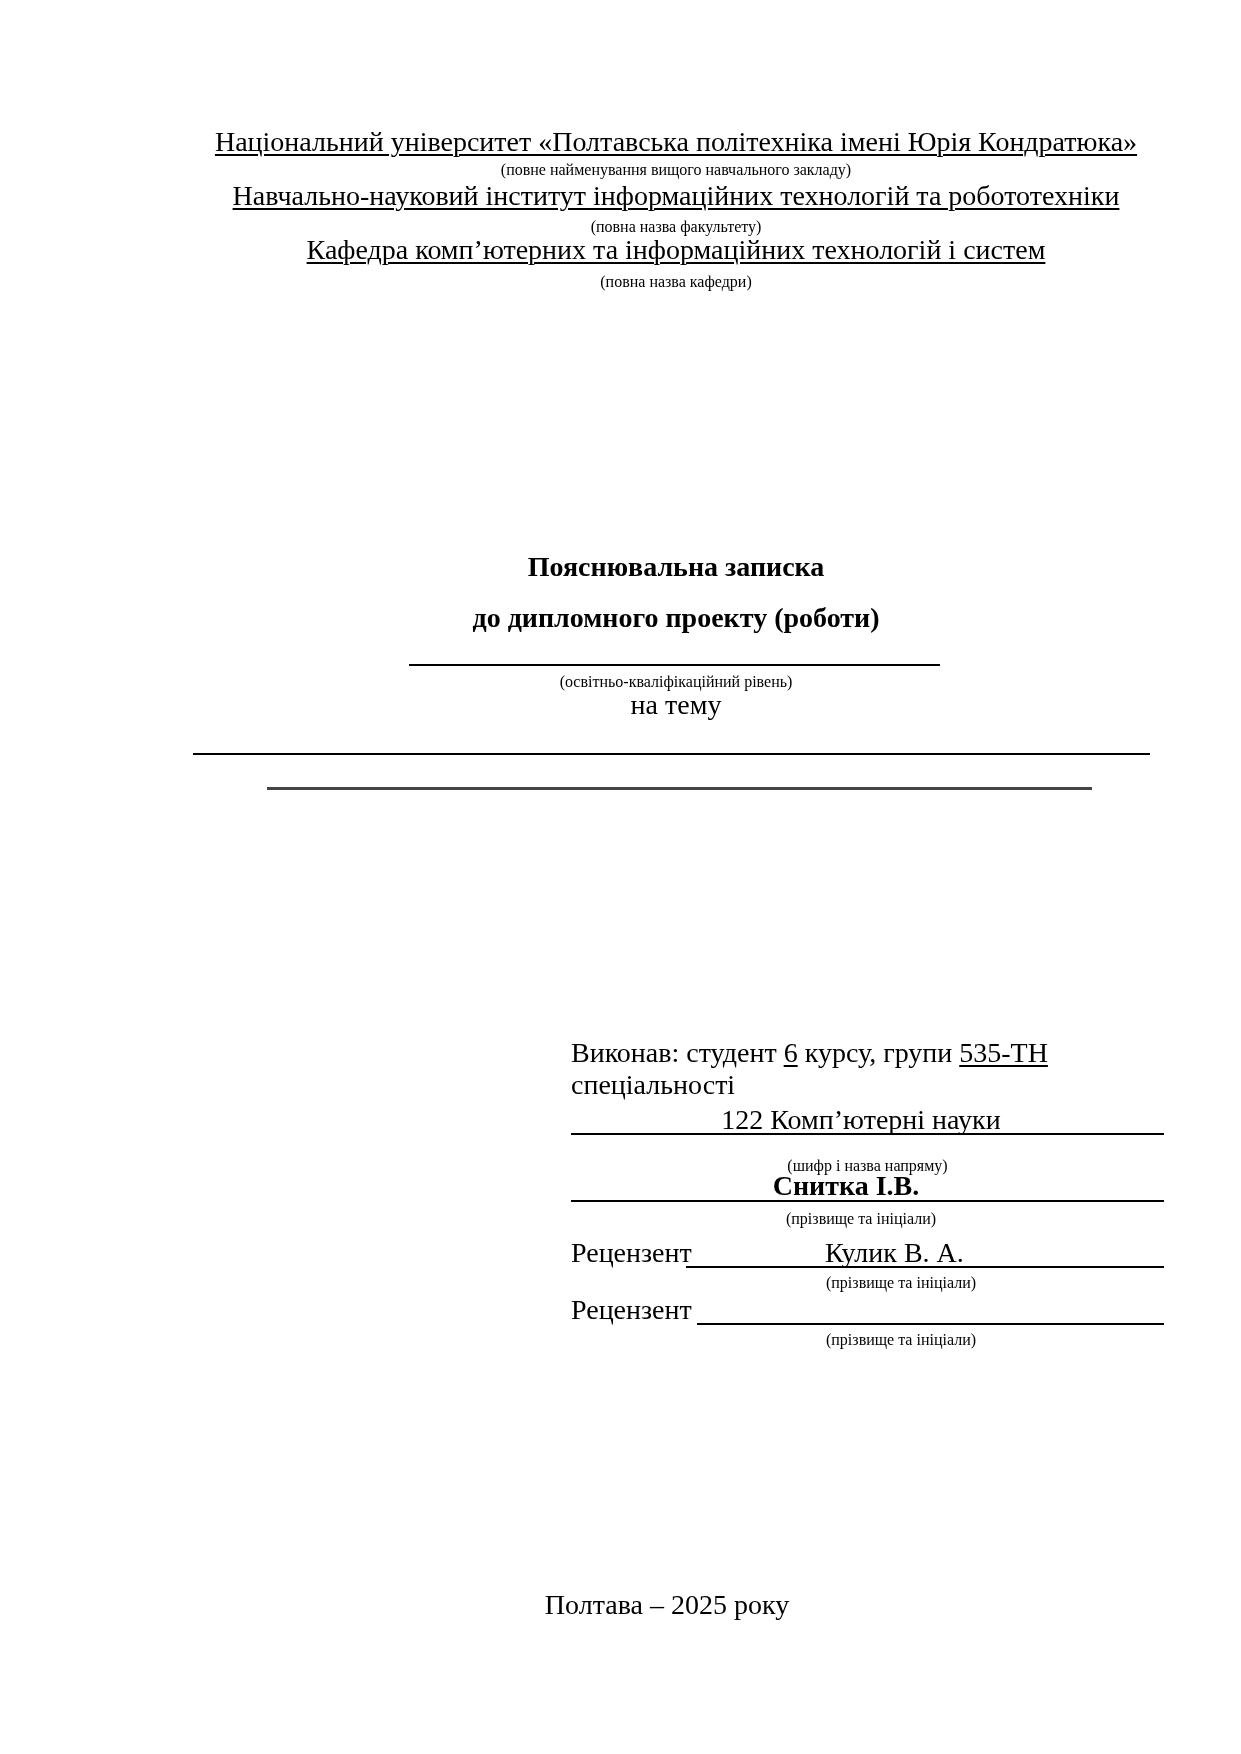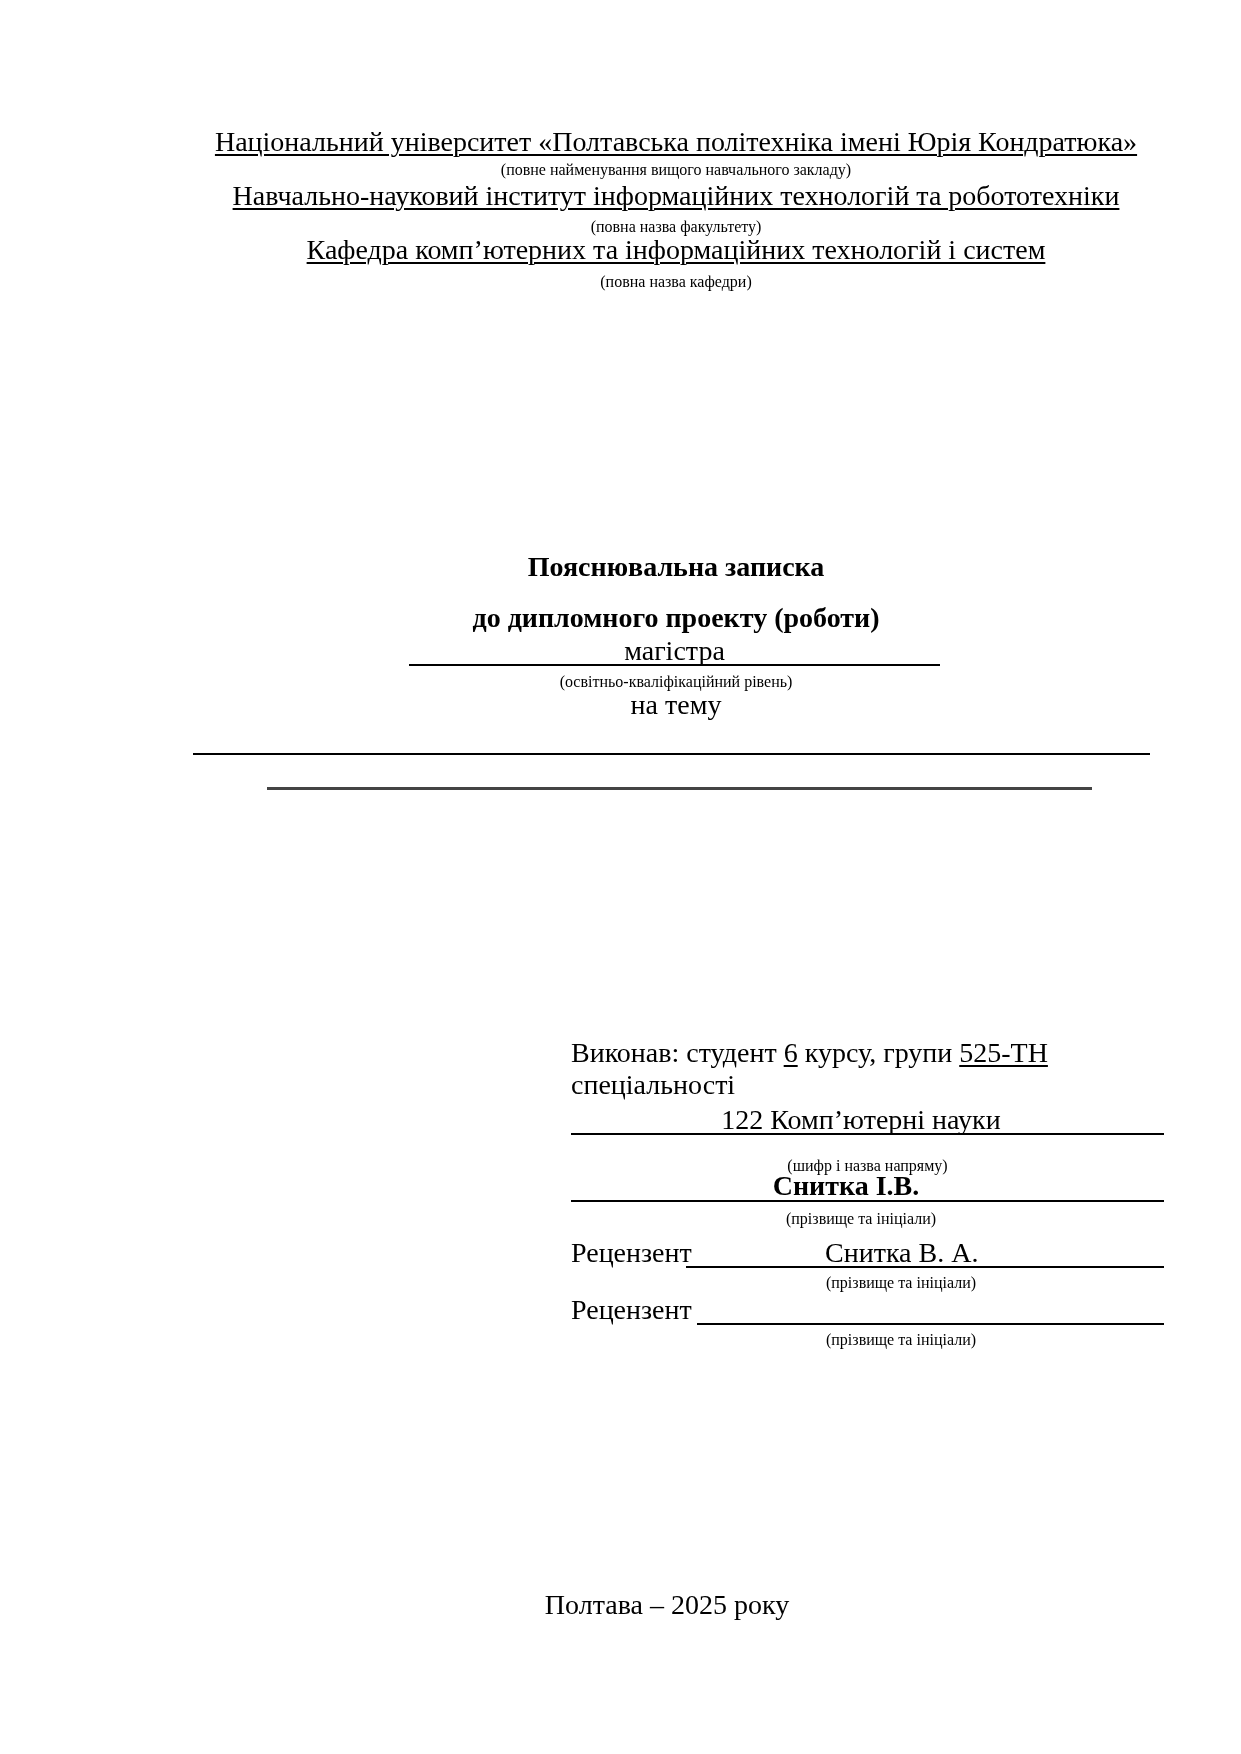--- a/index.html
+++ b/index.html
@@ -28,44 +28,43 @@
   <div class="line big center ul" style="top:182px;">Навчально-науковий інститут інформаційних технологій та робототехніки</div>
   <div class="line cap center" style="top:219px;">(повна назва факультету)</div>
 
   <div class="line big center ul" style="top:236px;">Кафедра комп’ютерних та інформаційних технологій і систем</div>
   <div class="line cap center" style="top:274px;">(повна назва кафедри)</div>
 
   <div class="line big bold center" style="top:553px;">Пояснювальна записка</div>
   <div class="line big bold center" style="top:604px;">до дипломного проекту (роботи)</div>
 
   <div class="rule" style="left:409px; width:531px; top:664px;"></div>
-  <div class="line big" style="left:409px; width:531px; top:637px; text-align:center;">магістра</div>
   <div class="line cap center" style="top:674px;">(освітньо-кваліфікаційний рівень)</div>
 
   <div class="line big center" style="top:691px;">на тему</div>
 
   <div class="rule" style="left:193px; width:957px; top:753px;"></div>
 
   <div class="rule gray" style="left:267px; width:825px; top:787px;"></div>
 
-  <div class="line big" style="left:571px; top:1039px;"><span>Виконав: студент </span><span class="ul">6</span><span> курсу, групи </span><span class="ul">525-ТН</span></div>
+  <div class="line big" style="left:571px; top:1039px;"><span>Виконав: студент </span><span class="ul">6</span><span> курсу, групи </span><span class="ul">535-ТН</span></div>
 
   <div class="line big" style="left:571px; top:1071px;">спеціальності</div>
 
   <div class="rule" style="left:571px; width:593px; top:1133px;"></div>
   <div class="field-text" style="left:571px; width:580px; top:1106px; text-align:center;">122 Комп’ютерні науки</div>
   <div class="field-cap" style="left:571px; width:593px; top:1143px;margin-top:15px;">(шифр і назва напряму)</div>
 
   <div class="rule" style="left:571px; width:593px; top:1200px;"></div>
   <div class="field-text" style="left:571px; width:550px; top:1172px; text-align:center;font-weight:bold;">Снитка І.В.</div>
   <div class="field-cap" style="left:571px; width:580px; top:1211px;">(прізвище та ініціали)</div>
 
   <div class="line big" style="left:571px; top:1239px;">Рецензент</div>
   <div class="rule" style="left:686px; width:478px; top:1266px;"></div>
-  <div class="field-text" style="left:825px; top:1239px;">Снитка В. А.</div>
+  <div class="field-text" style="left:825px; top:1239px;">Кулик В. А.</div>
   <div class="field-cap" style="left:686px; width:430px; top:1275px;">(прізвище та ініціали)</div>
 
   <div class="line big" style="left:571px; top:1296px;text-align:center;">Рецензент</div>
   <div class="rule" style="left:697px; width:467px; top:1323px;"></div>
   <div class="field-text" style="left:697px; width:467px; top:1296px; text-align:center;"></div>
   <div class="field-cap" style="left:686px; width:430px; top:1332px;">(прізвище та ініціали)</div>
 
   <div class="line big" style="left:0; width:1334px; top:1591px; text-align:center;">Полтава – 2025 року</div>
 </div>
 

